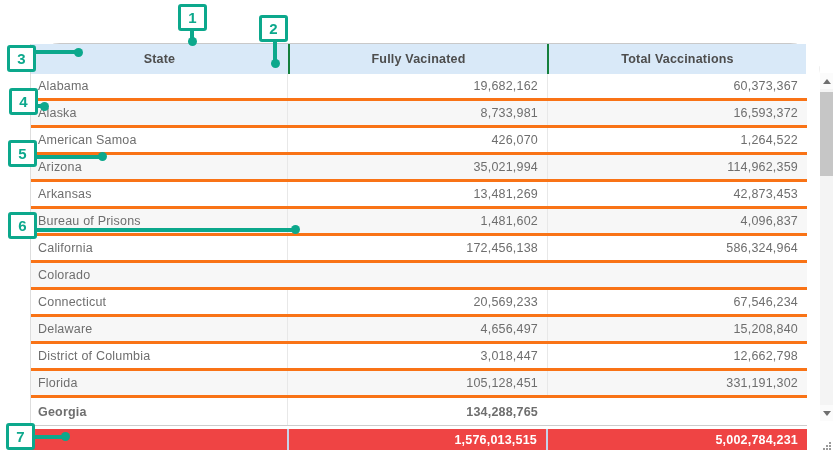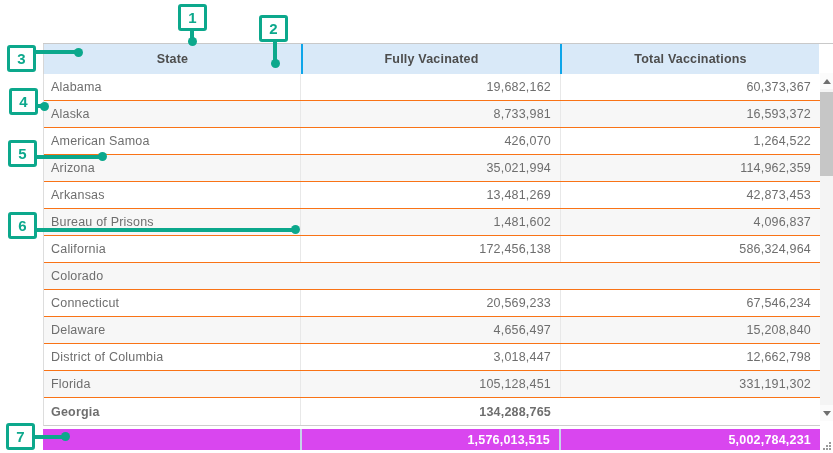--- a/index.html
+++ b/index.html
@@ -1,45 +1,45 @@
 <!DOCTYPE html>
 <html><head>
 <meta charset="utf-8">
 <style>
   * { margin:0; padding:0; box-sizing:border-box; }
   html,body { background:#ffffff; }
   body { font-family:"Liberation Sans", sans-serif; }
   .stage { position:relative; width:833px; height:453px; background:#ffffff; overflow:hidden; }
 
   
-  .table { position:absolute; left:43px; top:43px; width:790px; border-top:1px solid #c9c9c9; }
+  .table { position:absolute; left:30px; top:43px; width:790px; border-top:1px solid #c9c9c9;border-radius:30px; }
   .header-row { display:flex; height:30px; border-left:1px solid #d6d6d6; }
   .hcell {
     background:#d9e9f8; color:#4d4d4d; font-size:12.5px; font-weight:bold;
     display:flex; align-items:center; justify-content:center; height:100%;
     letter-spacing:.2px;
   }
-  .hcell + .hcell { border-left:2px solid #0ea5e9; }
+  .hcell + .hcell { border-left:2px solid #15803d; }
   .hcell.c1 { width:257px; }
   .hcell.c2 { width:259px; }
   .hcell.c3 { width:259px; }
   .hspacer { width:13px; background:#ffffff; }
 
   .tbody { border-left:1px solid #dddddd; border-bottom:1px solid #cdcdcd; width:777px; }
-  .row { display:flex; height:27px; background:#ffffff; border-bottom:1px solid #f97316; }
+  .row { display:flex; height:27px; background:#ffffff; border-bottom:3px solid #f97316; }
   .row:last-child { border-bottom:none;font-weight:bold; }
   .row.alt { background:#f7f7f7; }
   .cell { height:100%; display:flex; align-items:center; color:#6e6e6e; font-size:12.5px; letter-spacing:.2px; }
   .cell + .cell { border-left:1px solid #e8e8e8; }
   .cell.state { width:256px; padding-left:7px; justify-content:flex-start; }
   .cell.num   { width:260px; padding-right:9px; justify-content:flex-end;padding-left:14px; }
   .cell.num:last-child { width:260px; }
 
   
-  .summary-row { display:flex; height:21px; margin-top:3px; width:777px; background:#d946ef; }
+  .summary-row { display:flex; height:21px; margin-top:3px; width:777px; background:#ef4444; }
   .scell { height:100%; display:flex; align-items:center; justify-content:flex-end;
            color:#ffffff; font-size:12.5px; font-weight:bold; padding-right:9px; letter-spacing:.2px; }
   .scell + .scell { border-left:2px solid #c6d3e8; }
   .scell.c1 { width:257px; }
   .scell.c2 { width:259px; }
   .scell.c3 { width:261px; }
 
   
   .vscroll { position:absolute; left:820px; top:73px; width:13px; height:348px; background:#f4f4f4; }
   .scroll-btn { position:absolute; left:0; width:13px; height:16px; background:#fbfbfb;

